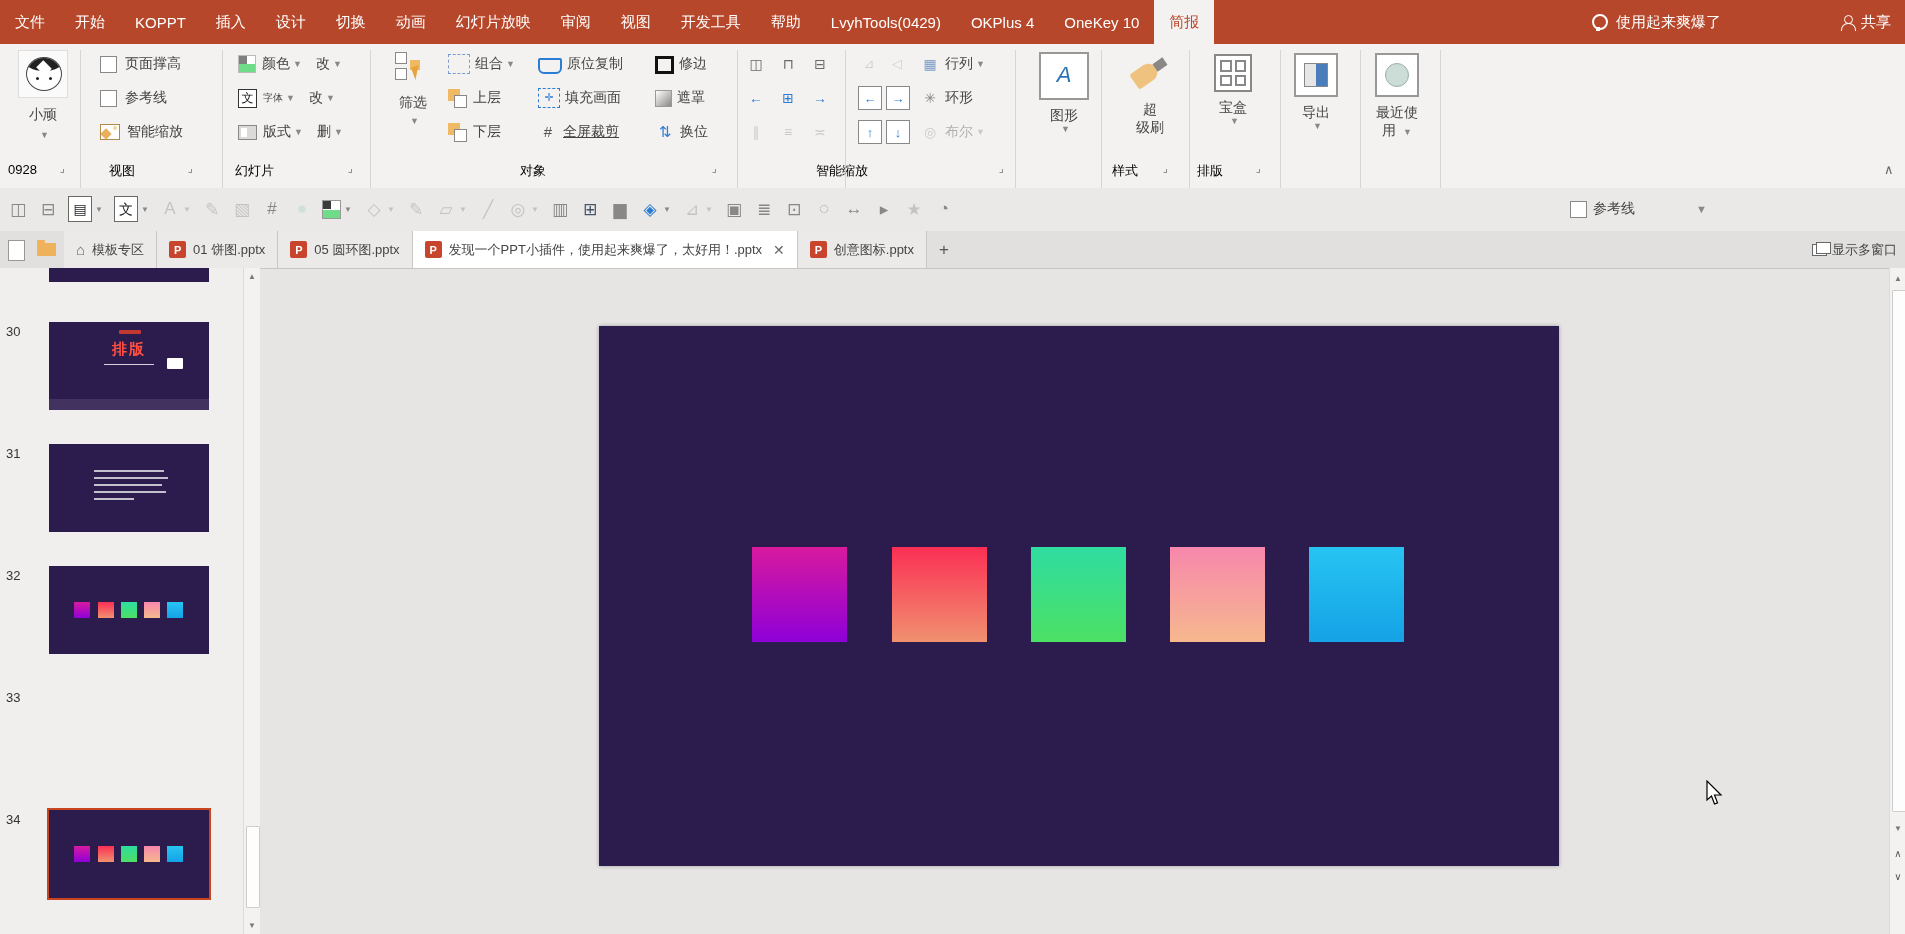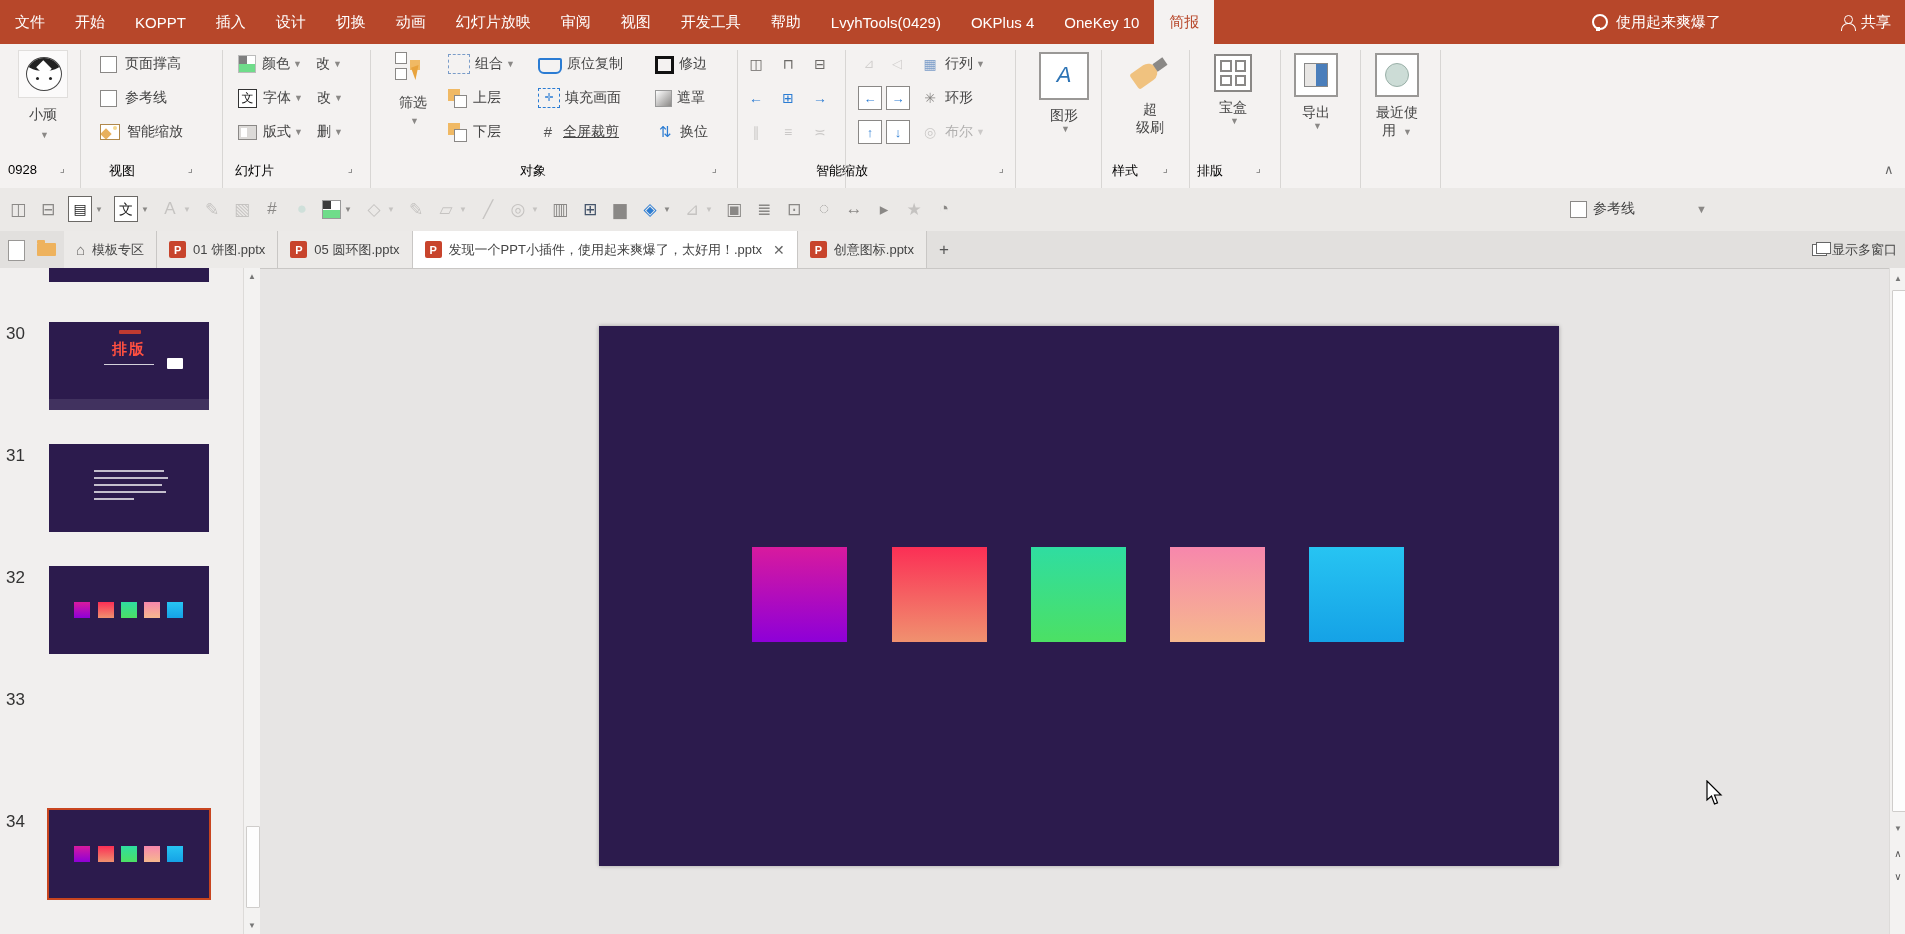--- a/index.html
+++ b/index.html
@@ -41,21 +41,21 @@
   .closex{color:#666;font-size:14px;margin-left:4px;}
   .newdoc{width:15px;height:19px;background:#fff;border:1px solid #9a9896;margin:9px 4px 0 8px;}
   .folder{width:19px;height:13px;background:#eeb25d;border-radius:1px;position:relative;margin:12px 8px 0 8px;}
   .folder:before{content:"";position:absolute;left:0;top:-3px;width:8px;height:3px;background:#eeb25d;border-radius:1px 1px 0 0;}
   .plusbtn{display:flex;align-items:center;padding:0 12px;font-size:17px;color:#555;}
   #multiwin{position:absolute;right:8px;top:231px;height:37px;display:flex;align-items:center;gap:5px;font-size:13px;color:#444;}
   .winicon{width:13px;height:10px;border:1px solid #666;position:relative;background:#fff;}
   .winicon:before{content:"";position:absolute;left:3px;top:-3px;width:13px;height:10px;border:1px solid #666;background:#fff;}
   
   #panel{left:0;top:268px;width:243px;height:666px;background:#f1efee;}
-  .snum{position:absolute;left:6px;font-size:17px;color:#333;}
+  .snum{position:absolute;left:6px;font-size:13px;color:#333;}
   .thumb{position:absolute;left:49px;width:160px;height:88px;background:#2c1b4d;overflow:hidden;}
   .thumb.sel{outline:2px solid #c8451f;}
   .minisq{position:absolute;width:16px;height:16px;top:36px;}
   .t-title{position:absolute;width:100%;text-align:center;top:18px;font-weight:bold;font-size:15px;letter-spacing:2px;}
   .t-topmark{position:absolute;left:70px;top:8px;width:22px;height:4px;background:#c03a30;border-radius:1px;}
   .t-underline{position:absolute;left:55px;top:42px;width:50px;height:1px;background:rgba(255,255,255,.8);}
   .t-strip{position:absolute;left:0;bottom:0;width:100%;height:11px;background:rgba(255,255,255,.10);}
   .t-wbox{position:absolute;background:#fff;border-radius:1px;}
   .t-line{position:absolute;left:45px;height:2px;background:rgba(255,255,255,.72);}
   .sb{position:absolute;background:#f3f2f1;border-left:1px solid #dddbd9;}
@@ -178,21 +178,21 @@
           <span class="q1"></span>
           <span class="q2"></span>
         </span>
         <span style="font-size: 14px; color: rgb(68, 68, 68);">颜色</span>
         <span class="dd">▼</span>
         <span style="font-size: 14px; color: rgb(68, 68, 68); margin-left: 14px;">改</span>
         <span class="dd">▼</span>
       </div>
       <div style="position: absolute; left: 238px; top: 42px; height: 24px; display: flex; align-items: center;">
         <span class="wenbox" style="margin-right: 6px;">文</span>
-        <span style="font-size: 14px; color: rgb(68, 68, 68);">字体</span>
+        <span style="font-size: 10px; color: rgb(68, 68, 68);">字体</span>
         <span class="dd">▼</span>
         <span style="font-size: 14px; color: rgb(68, 68, 68); margin-left: 14px;">改</span>
         <span class="dd">▼</span>
       </div>
       <div style="position: absolute; left: 238px; top: 76px; height: 24px; display: flex; align-items: center;">
         <span class="laybox" style="margin-right: 6px;"></span>
         <span style="font-size: 14px; color: rgb(68, 68, 68);">版式</span>
         <span class="dd">▼</span>
         <span style="font-size: 14px; color: rgb(68, 68, 68); margin-left: 14px;">删</span>
         <span class="dd">▼</span>

